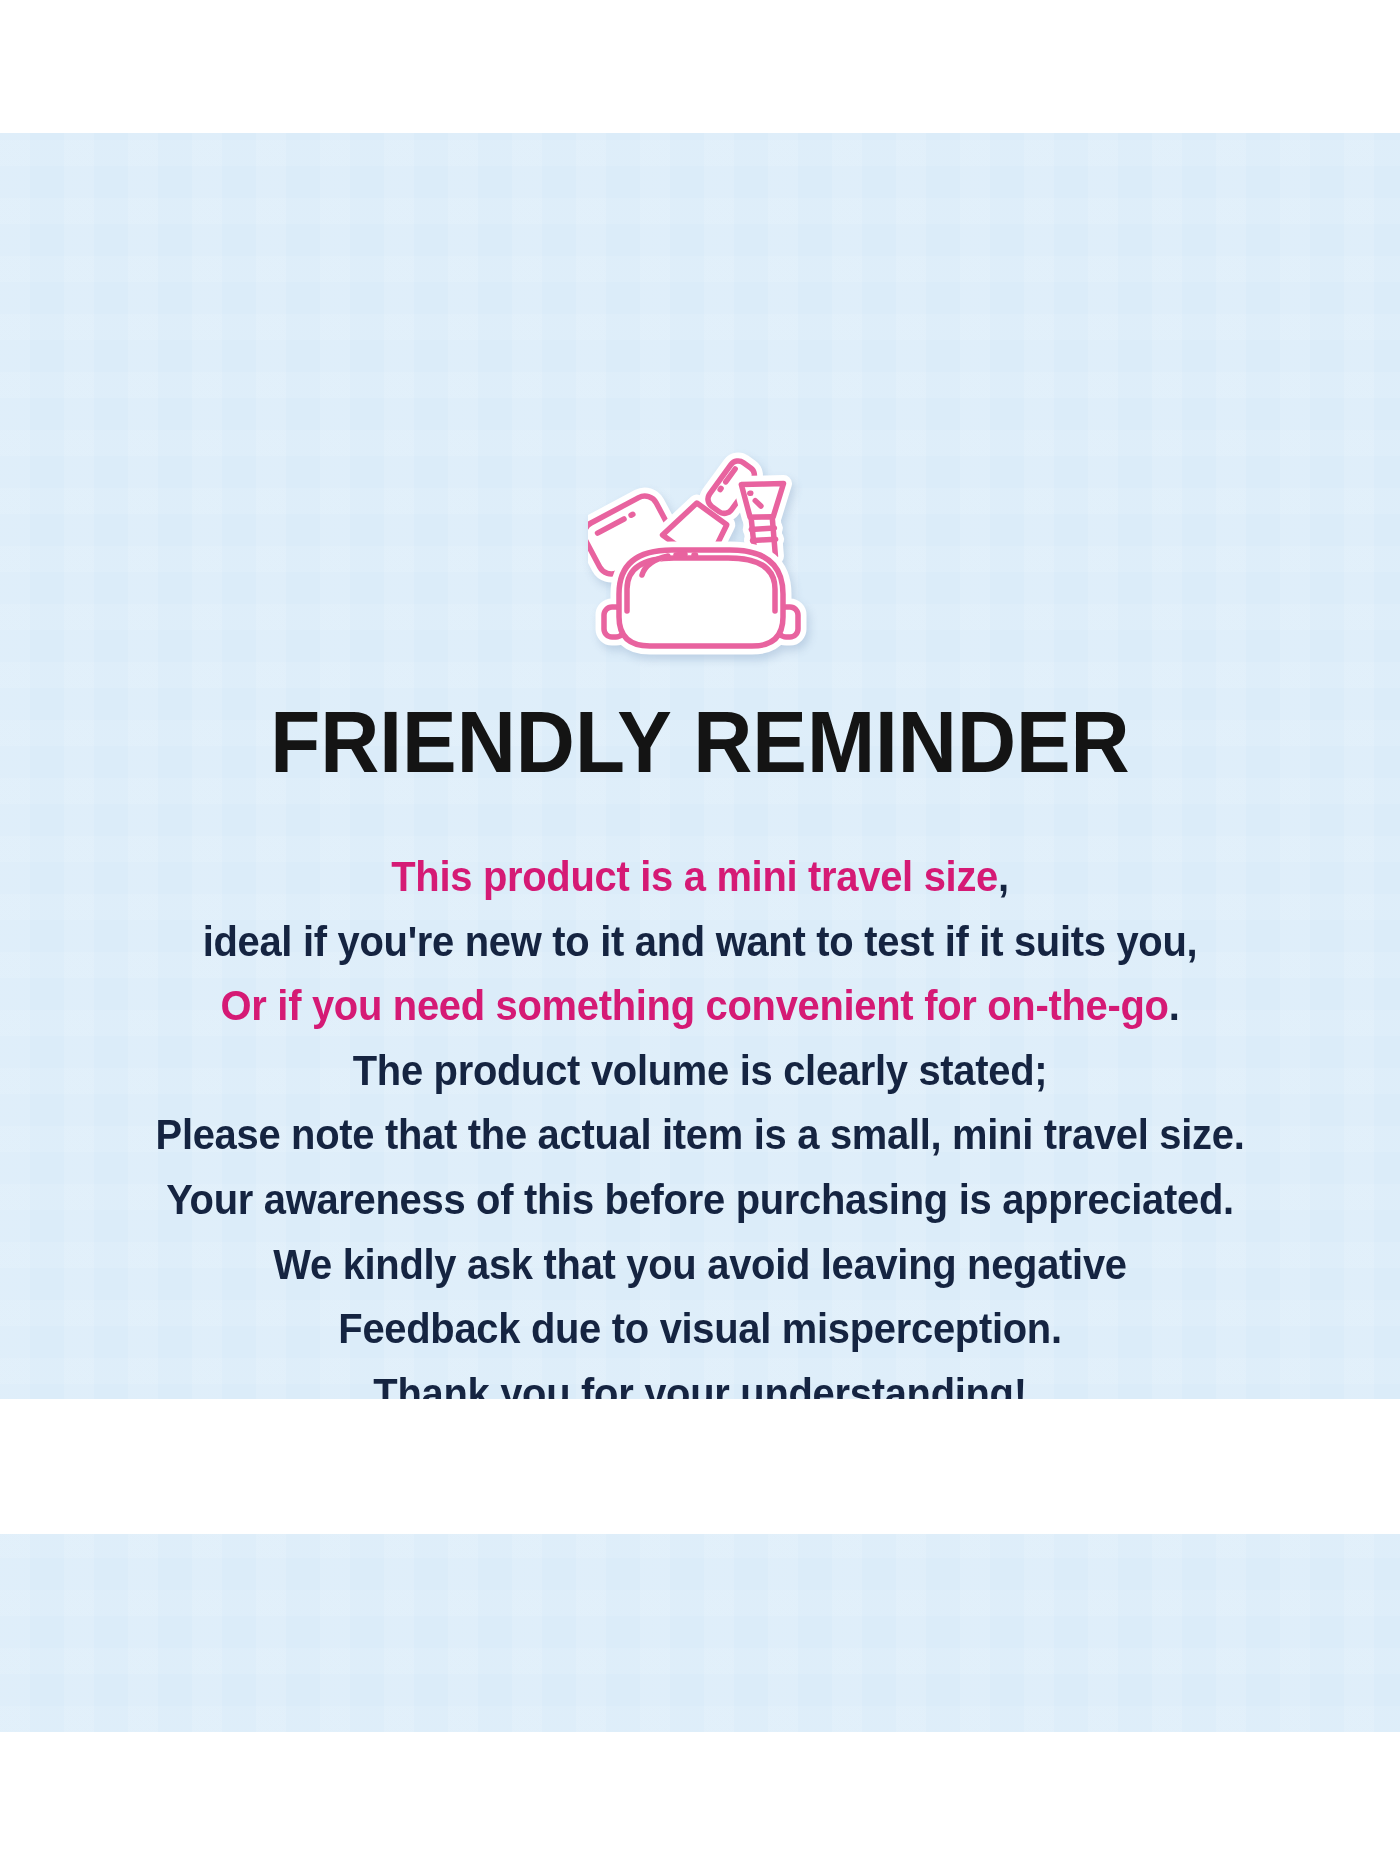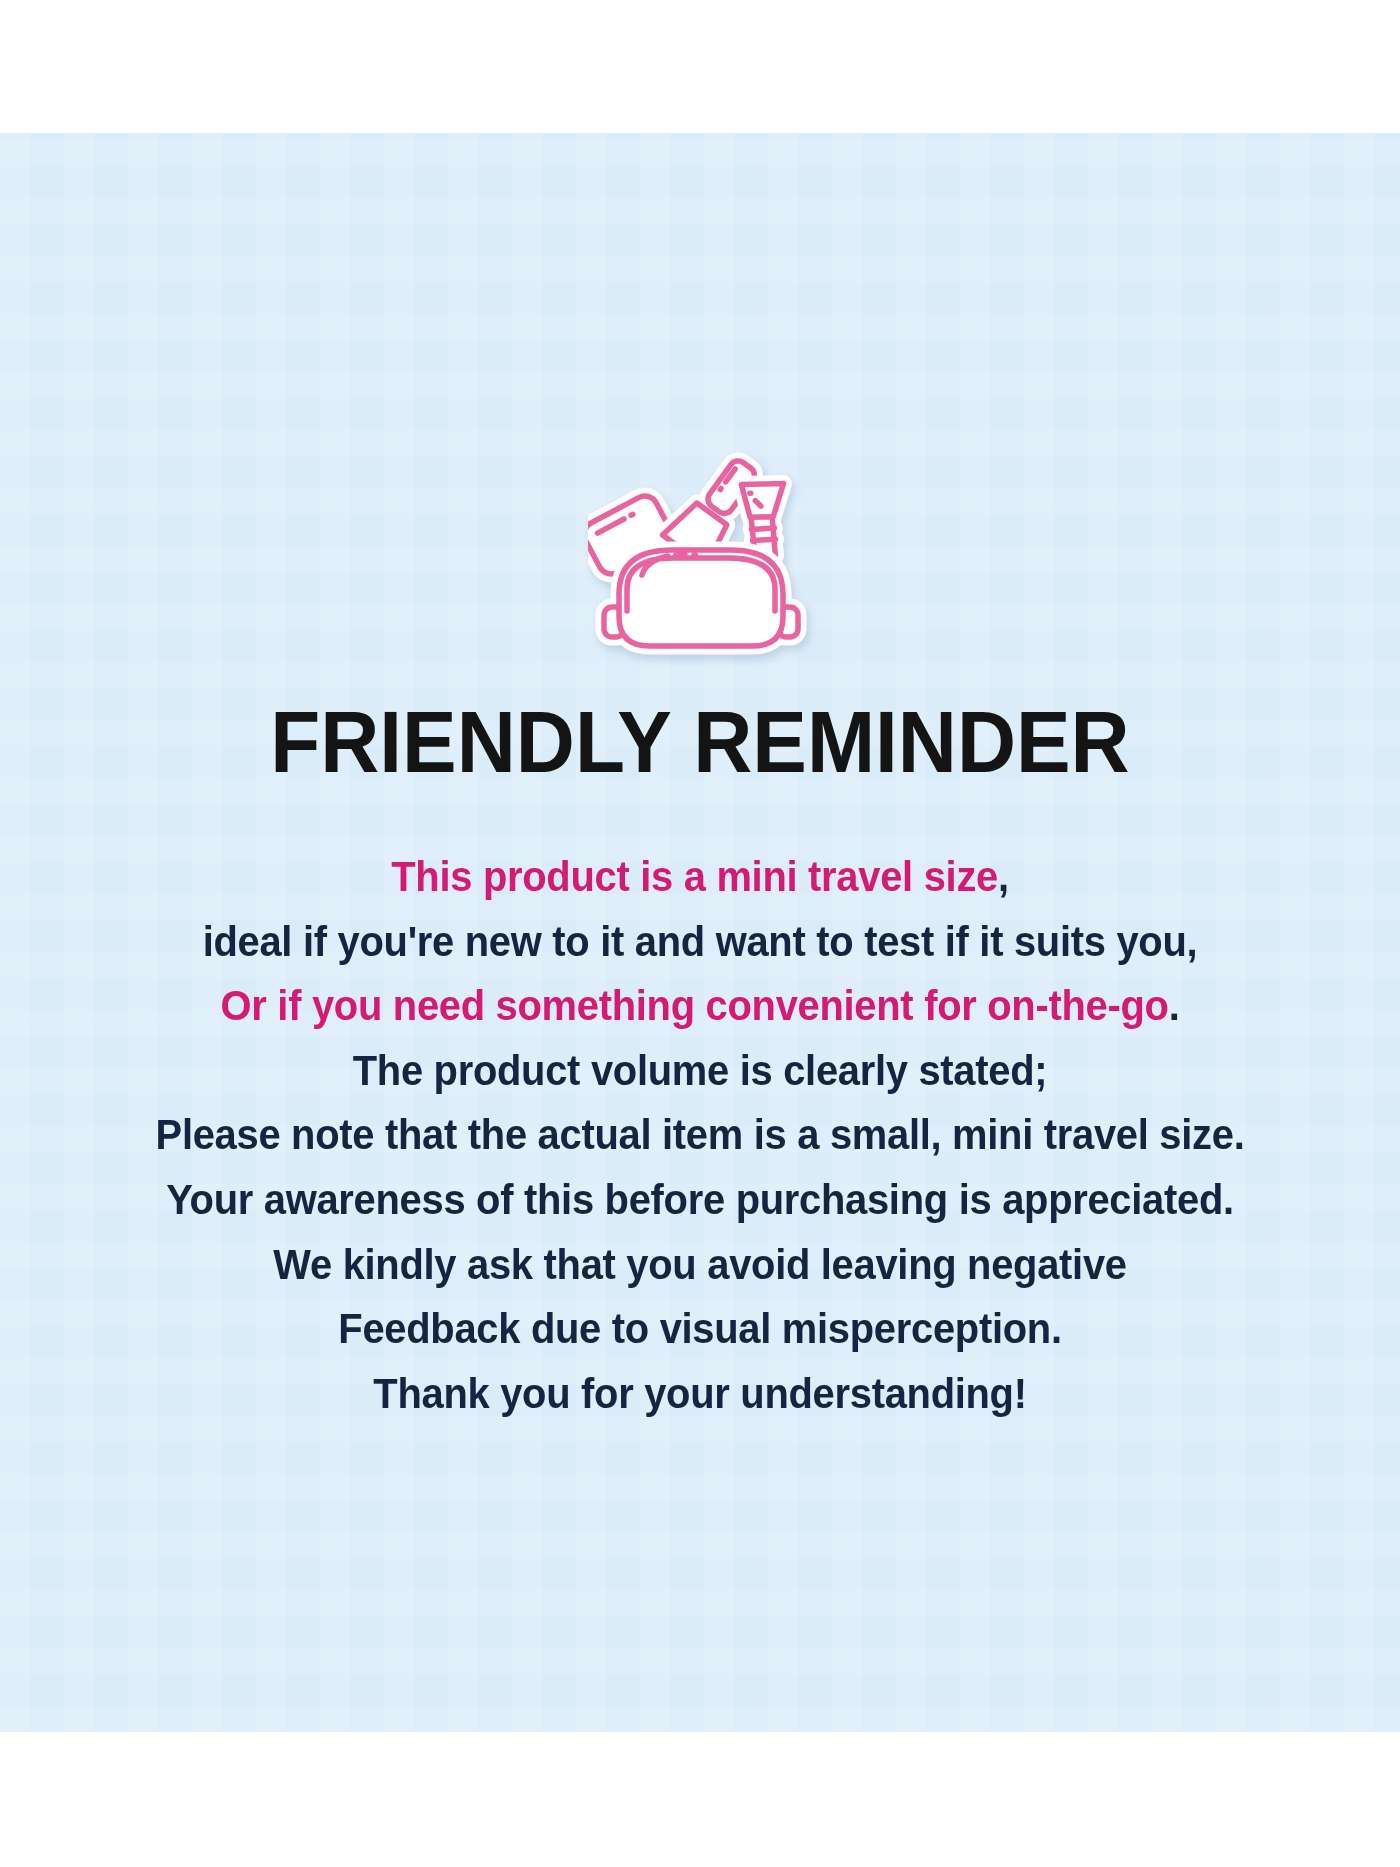--- a/index.html
+++ b/index.html
@@ -1,20 +1,20 @@
 <!DOCTYPE html>
 <html><head>
 <meta charset="utf-8">
 <style>
   html,body{margin:0;padding:0;}
   body{
     width:1400px;height:1867px;overflow:hidden;background:#ffffff;
     font-family:"Liberation Sans", sans-serif;
   }
-  .page{position:relative;width:1400px;height:1867px;background:#ffffff;}
+  .page{position:relative;width:1400px;height:1534px;background:#ffffff;}
   .strip{position:absolute;left:0;width:100%;background:#ffffff;}
   .strip.top{top:0;height:133px;}
   .strip.bottom{bottom:0;height:135px;}
   .panel{
     position:absolute;top:133px;left:0;width:100%;height:1599px;
     background-color:#dbecf9;
     background-image:
       repeating-linear-gradient(90deg, rgba(255,255,255,.11) 0 30px, rgba(255,255,255,0) 30px 64px),
       repeating-linear-gradient(0deg, rgba(255,255,255,.09) 0 26px, rgba(255,255,255,0) 26px 58px);
   }

